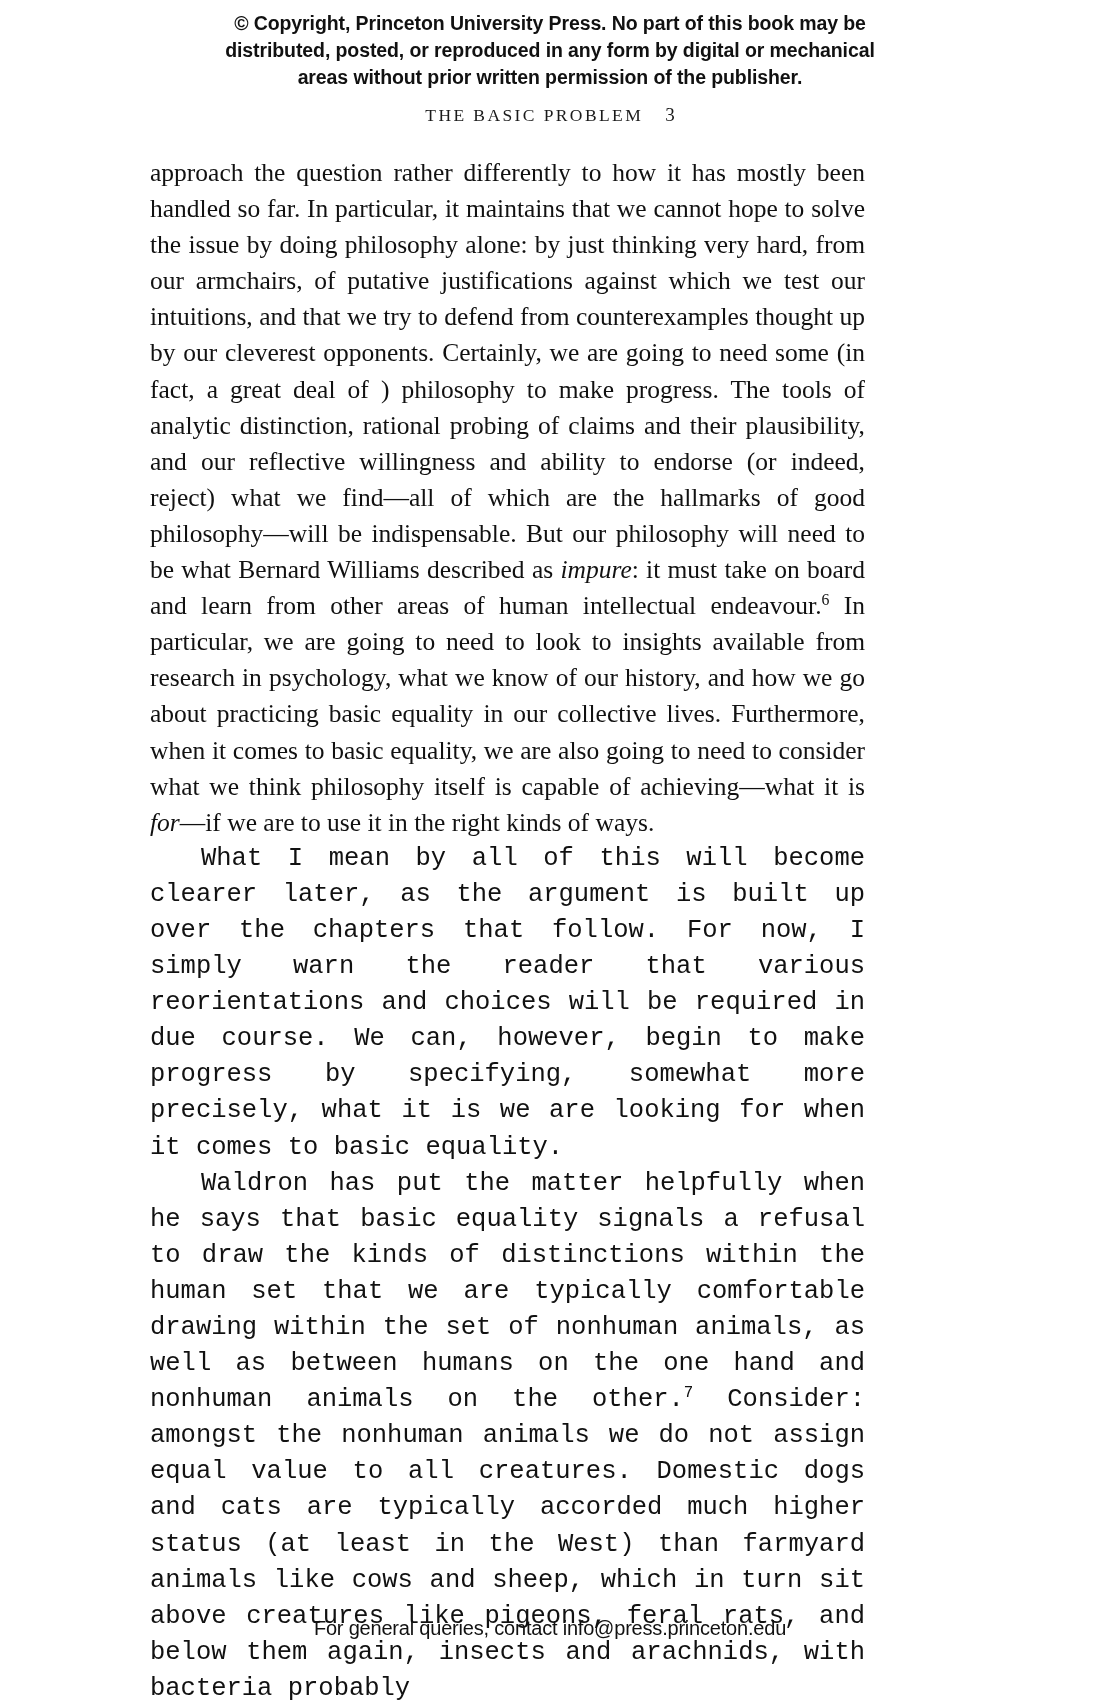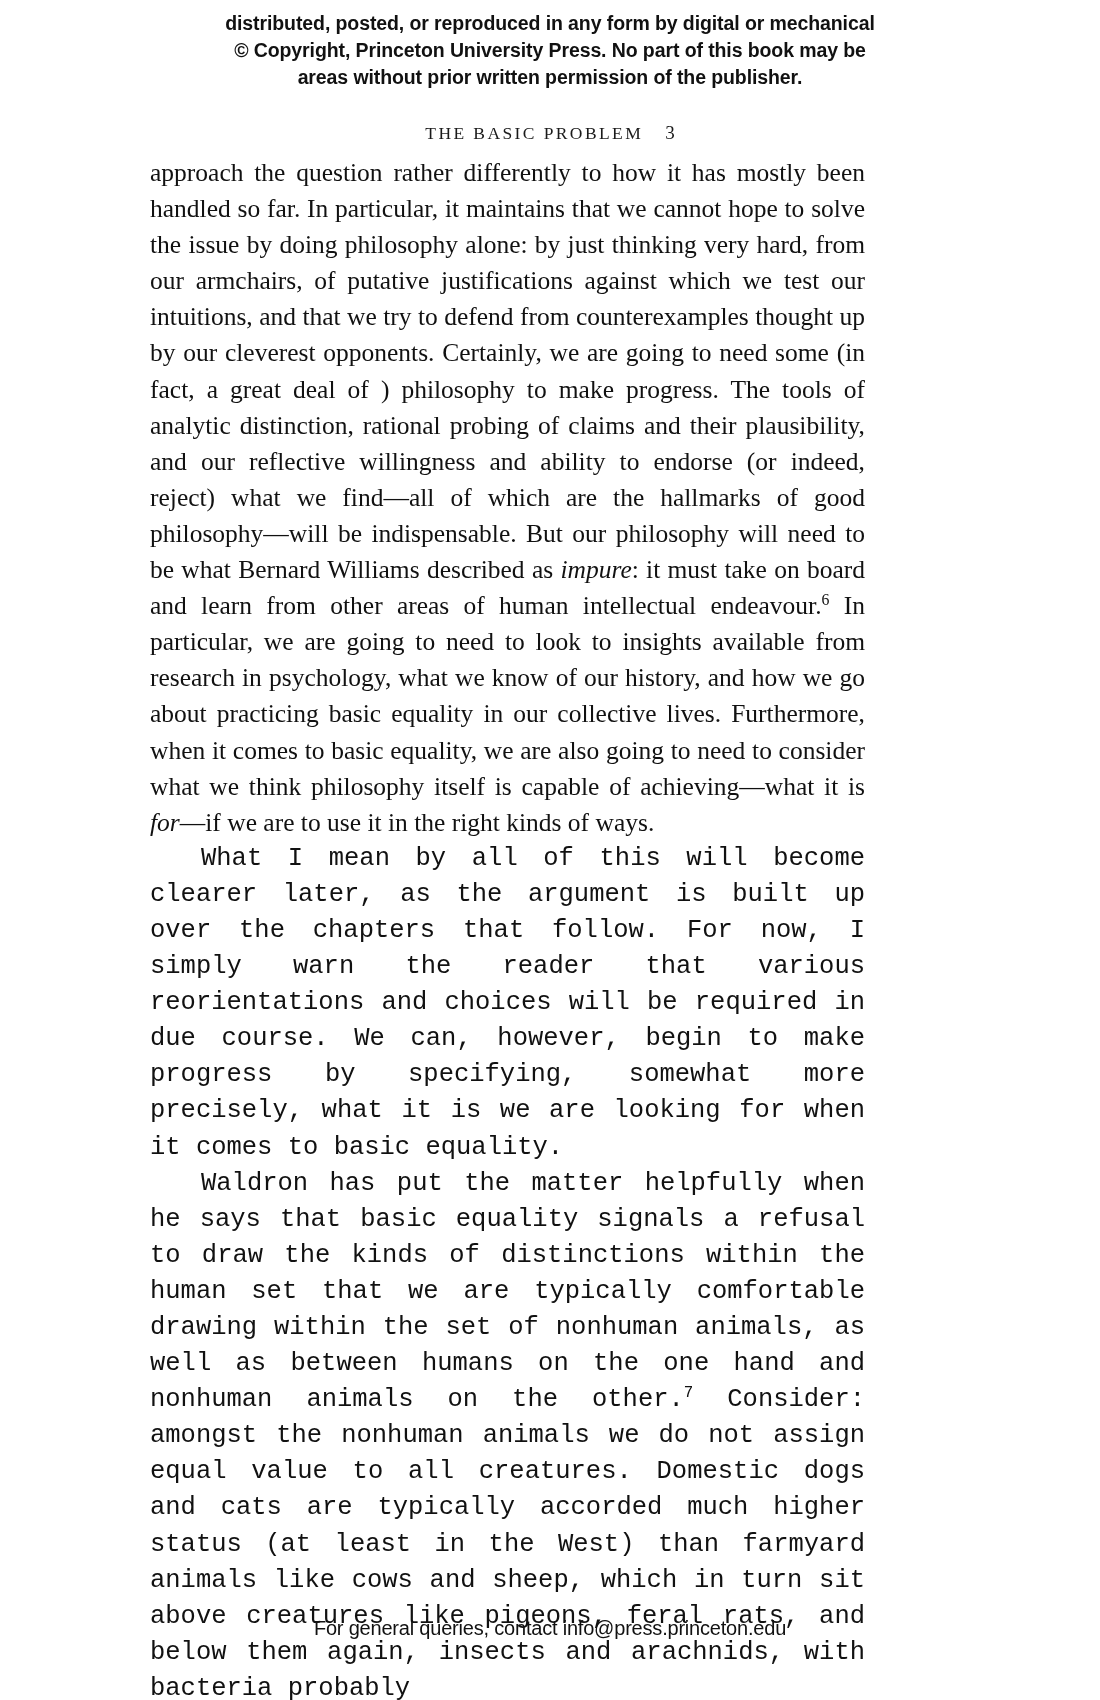--- a/index.html
+++ b/index.html
@@ -32,21 +32,21 @@
     line-height: 27px;
     color: #111;
     font-weight: 600;
     letter-spacing: -0.1px;
   }
   .copyright-notice .cline {
     display: block;
   }
   .running-head {
     position: absolute;
-    top: 122px;
+    top: 104px;
     left: 0;
     width: 1100px;
     text-align: center;
     font-family: "Liberation Serif", serif;
     font-size: 17.5px;
     letter-spacing: 2.4px;
     color: #1a1a1a;
   }
   .running-head .rh-title {
     font-variant: small-caps;
@@ -94,22 +94,22 @@
     color: #111;
     letter-spacing: -0.2px;
   }
 </style>
 </head>
 <body>
 
 <div class="page">
 
   <div class="copyright-notice">
+    <span class="cline">© Copyright, Princeton University Press. No part of this book may be</span>
     <span class="cline">distributed, posted, or reproduced in any form by digital or mechanical</span>
-    <span class="cline">© Copyright, Princeton University Press. No part of this book may be</span>
     <span class="cline">areas without prior written permission of the publisher.</span>
   </div>
 
   <div class="running-head">
     <span class="rh-title">THE BASIC PROBLEM</span><span class="rh-page">3</span>
   </div>
 
   <div class="body-text">
     <p><span>approach the question rather differently to how it has mostly been handled so far. In particular, it maintains that we cannot hope to solve the issue by doing philosophy alone: by just thinking very hard, from our armchairs, of putative justifications against which we test our intuitions, and that we try to defend from counterexamples thought up by our cleverest opponents. Certainly, we are going to need some (in fact, a great deal of ) philosophy to make progress. The tools of analytic distinction, rational probing of claims and their plausibility, and our reflective willingness and ability to endorse (or indeed, reject) what we find—all of which are the hallmarks of good philosophy—will be indispensable. But our philosophy will need to be what Bernard Williams described as </span><em>impure</em><span>: it must take on board and learn from other areas of human intellectual endeavour.</span><sup>6</sup><span> In particular, we are going to need to look to insights available from research in psychology, what we know of our history, and how we go about practicing basic equality in our collective lives. Furthermore, when it comes to basic equality, we are also going to need to consider what we think philosophy itself is capable of achieving—what it is </span><em>for</em><span>—if we are to use it in the right kinds of ways.</span></p>
 

